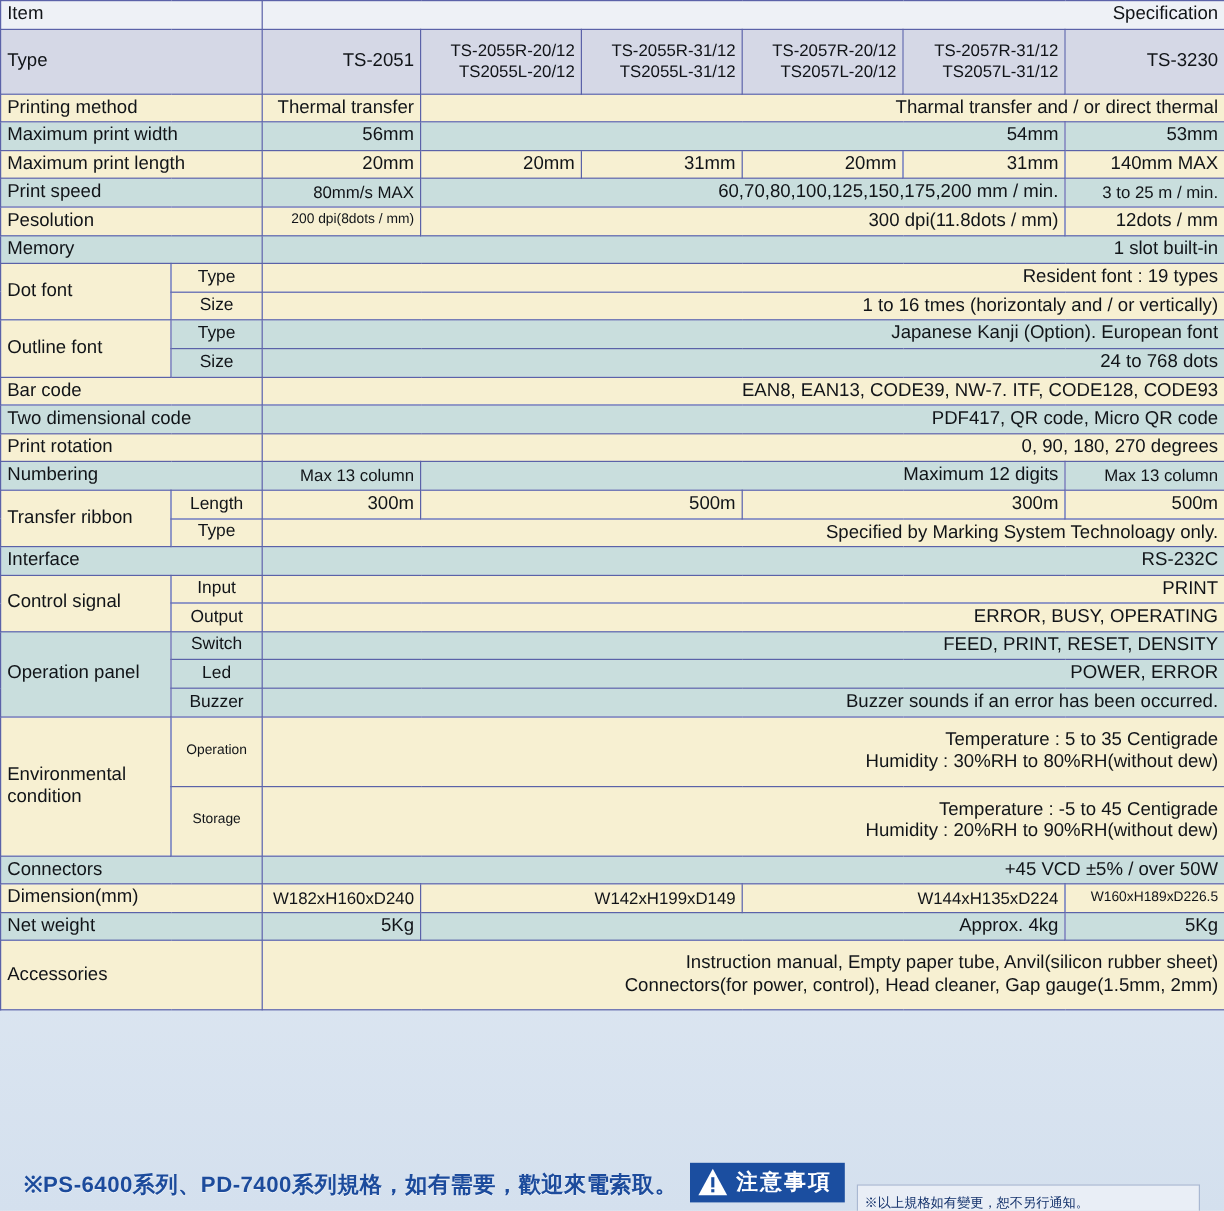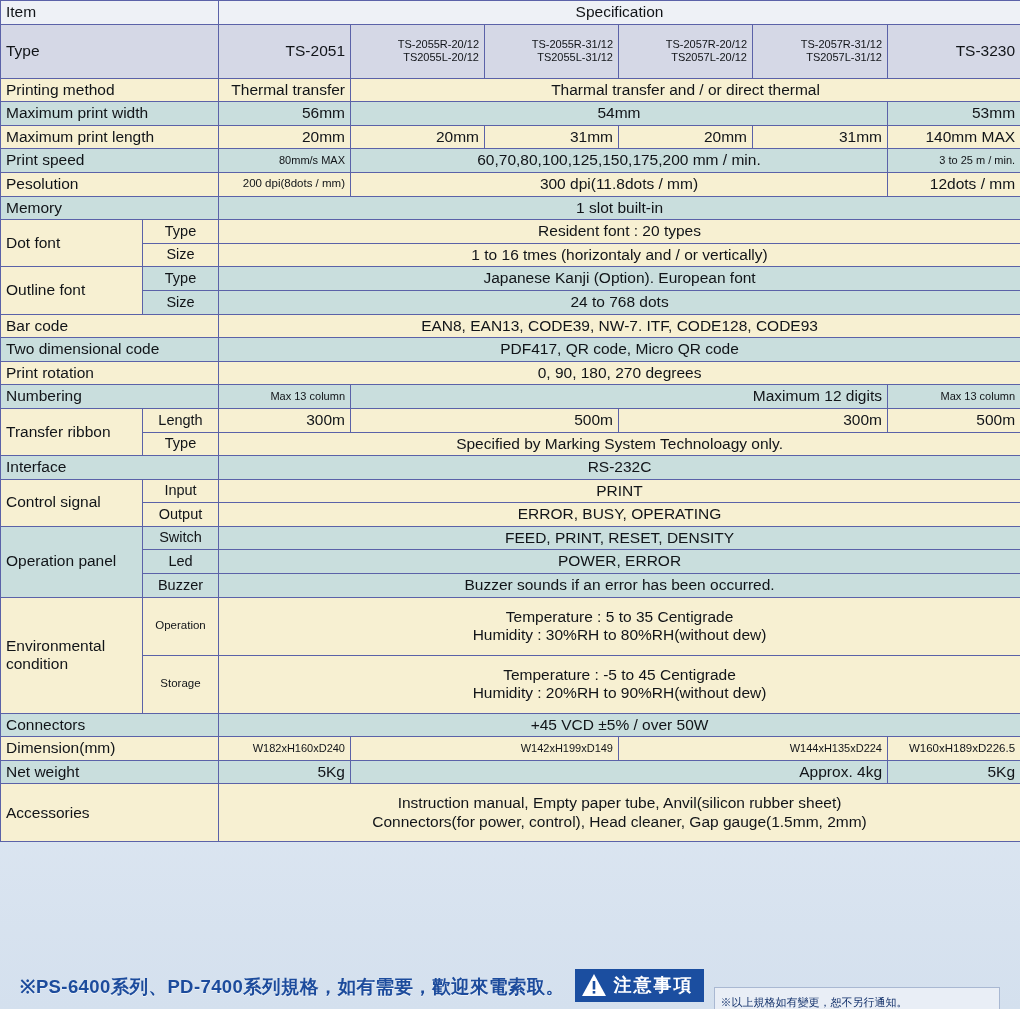--- a/index.html
+++ b/index.html
@@ -38,24 +38,24 @@
   }
 
   
   .r-top   { background: #eef1f6; }
   .r-type  { background: #d5d8e6; }
   .r-cream { background: #f7f0d2; }
   .r-teal  { background: #c9dedd; }
 
   .lbl { text-align: left; padding-left: 6px; }
   .ctr { text-align: right; }
-  .lft { text-align: center; padding-left: 8px; }
+  .lft { text-align: right; padding-left: 8px; }
   .sub { text-align: center; font-size: 14.5px; padding: 1px 2px; }
 
-  .small   { font-size: 11px; margin-top: 21px; }
+  .small   { font-size: 14px; margin-top: 21px; }
   .xsmall  { font-size: 11.5px; }
   .twoline { line-height: 1.28; white-space: normal; }
 
   
   #footer {
     position: absolute;
     left: 0;
     top: 962px;
     width: 1020px;
     height: 47px;
@@ -199,21 +199,21 @@
       </tr>
 
       <tr>
         <td class="r-teal lbl" colspan="2">Memory</td>
         <td class="r-teal lft" colspan="6">1 slot built-in</td>
       </tr>
 
       <tr>
         <td class="r-cream lbl" rowspan="2">Dot font</td>
         <td class="r-cream sub">Type</td>
-        <td class="r-cream lft" colspan="6">Resident font : 20 types</td>
+        <td class="r-cream lft" colspan="6">Resident font : 19 types</td>
       </tr>
       <tr>
         <td class="r-cream sub">Size</td>
         <td class="r-cream lft" colspan="6">1 to 16 tmes (horizontaly and / or vertically)</td>
       </tr>
 
       <tr>
         <td class="r-cream lbl" rowspan="2">Outline font</td>
         <td class="r-teal sub">Type</td>
         <td class="r-teal lft" colspan="6">Japanese Kanji (Option). European font</td>

